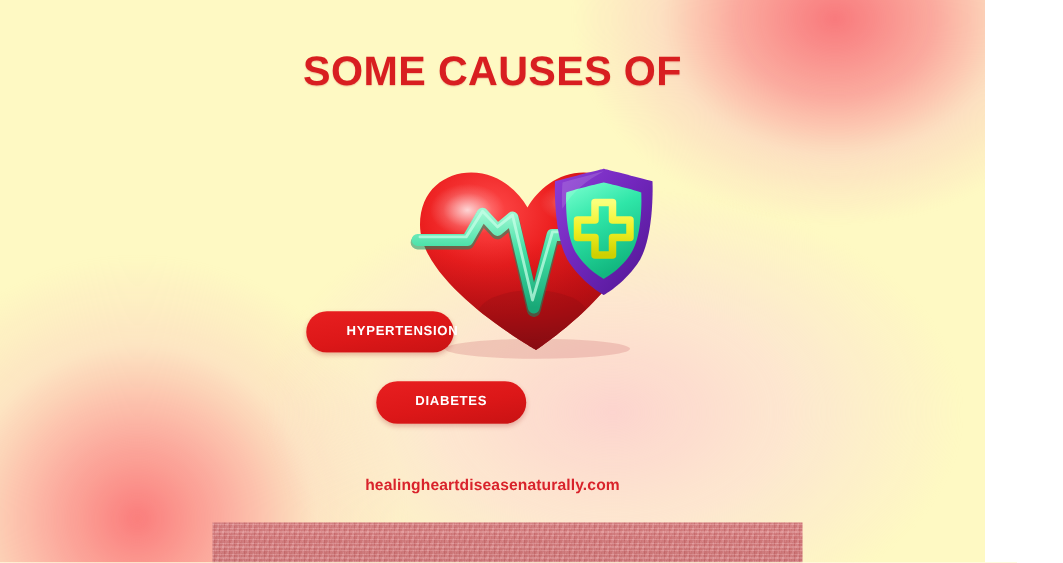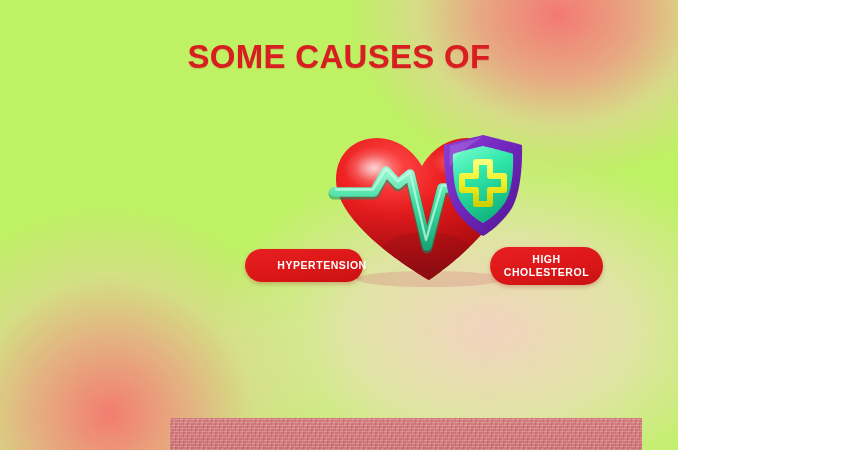--- a/index.html
+++ b/index.html
@@ -4,22 +4,22 @@
 <style>
   * { margin:0; padding:0; box-sizing:border-box; }
 
   html,body{
     width:850px; height:450px; overflow:hidden;
     font-family:"Liberation Sans", sans-serif;
   }
 
   #poster{
     position:relative;
-    width:678px; height:450px;
-    background:#bef264;
+    width:788px; height:450px;
+    background:#fef9c3;
     overflow:hidden;
   }
 
   
   .blob{ position:absolute; border-radius:50%; filter:blur(2px); pointer-events:none; }
 
   .blob-tr{
     width:420px; height:330px;
     right:-90px; top:-150px;
     background:radial-gradient(closest-side,
@@ -216,25 +216,23 @@
         <path d="M38 27 H 52 V 41 H 66 V 55 H 52 V 69 H 38 V 55 H 24 V 41 H 38 Z" fill="none" stroke="url(#crossGrad)" stroke-width="6" stroke-linejoin="round"></path>
         <path d="M45 2 C 38 4 22 8 12 11 C 12 11 11 24 12 32 C 20 18 32 9 45 2 Z" fill="#ffffff" opacity=".14"></path>
       </g>
     </svg>
   </div>
 
   <div class="pill pill-hypertension">
     <span>HYPERTENSION</span>
   </div>
 
-  <div class="pill pill-cholesterol">
-    <div>
-      <span>HIGH</span>
-      <span>CHOLESTEROL</span>
-    </div>
-  </div>
-
-
-
+
+  <div class="pill pill-diabetes">
+    <span>DIABETES</span>
+  </div>
+
+
+  <div class="site-url">healingheartdiseasenaturally.com</div>
 
   <div class="bottom-band"></div>
 
 </div>
 
 </body></html>

